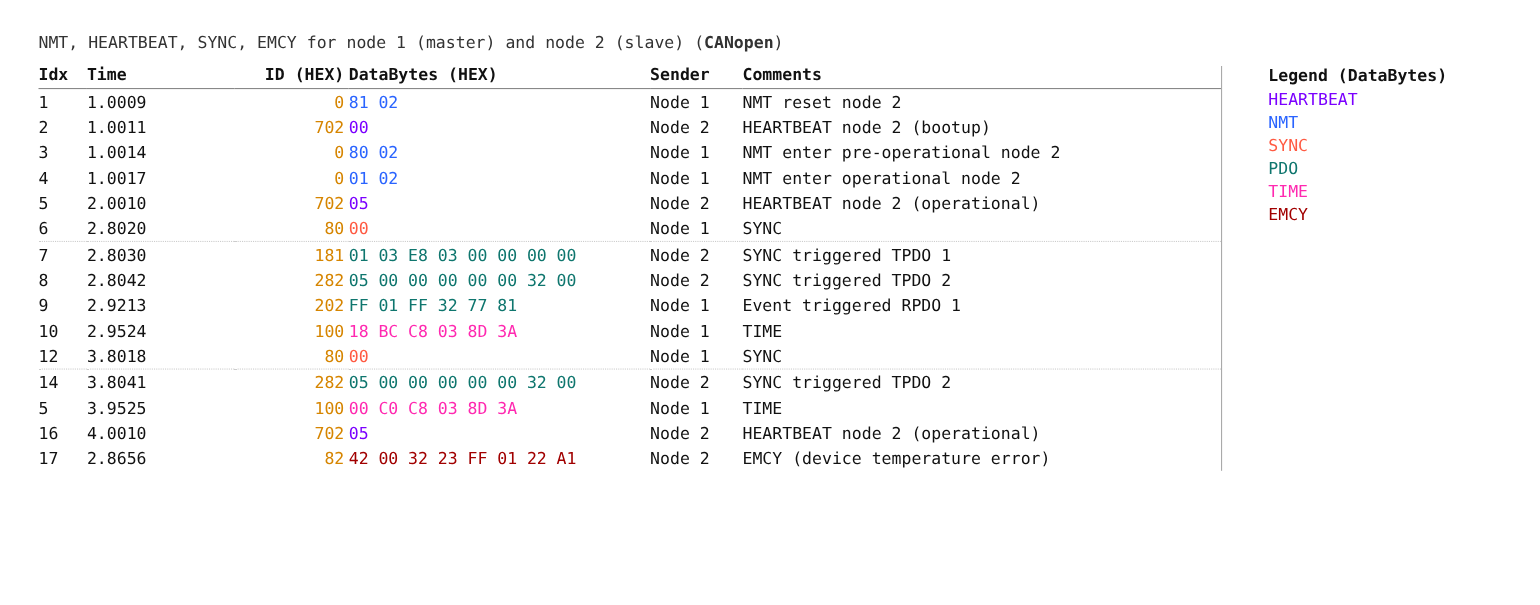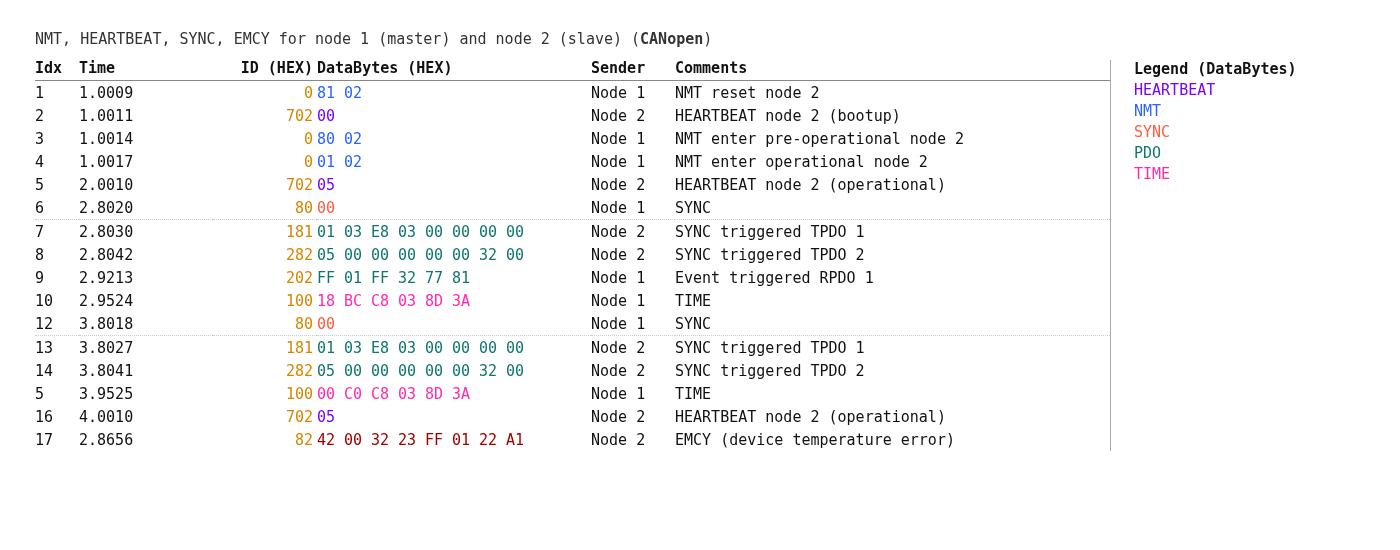--- a/index.html
+++ b/index.html
@@ -53,21 +53,21 @@
     .byte.last { width: auto; }
     .nmt   { color: #2a64ff; }
     .hb    { color: #7b00ff; }
     .sync  { color: #ff5a42; }
     .pdo   { color: #0f766e; }
     .time  { color: #ff29b0; }
     .emcy  { color: #a10000; }
     .sidebar {
       flex: 1;
       border-left: 1px solid #aaa;
-      padding-left: 23px;
+      padding-left: 42px;
       margin-top: 30px;
     }
     .legend-title { font-weight: 700; margin-bottom: 2px; }
     .legend-item { line-height: 1.4; }
   </style>
 </head>
 <body>
 
 <div class="wrap">
   <div class="main">
@@ -169,28 +169,20 @@
           </tr>
           <tr>
             <td class="c-idx">12</td>
             <td class="c-time">3.8018</td>
             <td class="c-id id-hex">80</td>
             <td class="c-db"><span class="byte sync last">00</span></td>
             <td class="c-sd">Node 1</td>
             <td class="c-cm">SYNC</td>
           </tr>
           <tr>
-            <td class="c-idx">13</td>
-            <td class="c-time">3.8027</td>
-            <td class="c-id id-hex">181</td>
-            <td class="c-db"><span class="byte pdo">01</span><span class="byte pdo">03</span><span class="byte pdo">E8</span><span class="byte pdo">03</span><span class="byte pdo">00</span><span class="byte pdo">00</span><span class="byte pdo">00</span><span class="byte pdo last">00</span></td>
-            <td class="c-sd">Node 2</td>
-            <td class="c-cm">SYNC triggered TPDO 1</td>
-          </tr>
-          <tr>
             <td class="c-idx">14</td>
             <td class="c-time">3.8041</td>
             <td class="c-id id-hex">282</td>
             <td class="c-db"><span class="byte pdo">05</span><span class="byte pdo">00</span><span class="byte pdo">00</span><span class="byte pdo">00</span><span class="byte pdo">00</span><span class="byte pdo">00</span><span class="byte pdo">32</span><span class="byte pdo last">00</span></td>
             <td class="c-sd">Node 2</td>
             <td class="c-cm">SYNC triggered TPDO 2</td>
           </tr>
           <tr>
             <td class="c-idx">5</td>
             <td class="c-time">3.9525</td>
@@ -220,15 +212,16 @@
   </div>
 
   <div class="sidebar">
     <div class="legend-title">Legend (DataBytes)</div>
     <div id="legend-items">
         <div class="legend-item hb">HEARTBEAT</div>
         <div class="legend-item nmt">NMT</div>
         <div class="legend-item sync">SYNC</div>
         <div class="legend-item pdo">PDO</div>
         <div class="legend-item time">TIME</div>
+        <div class="legend-item emcy">EMCY</div>
       </div>
   </div>
 </div>
 
 </body></html>

